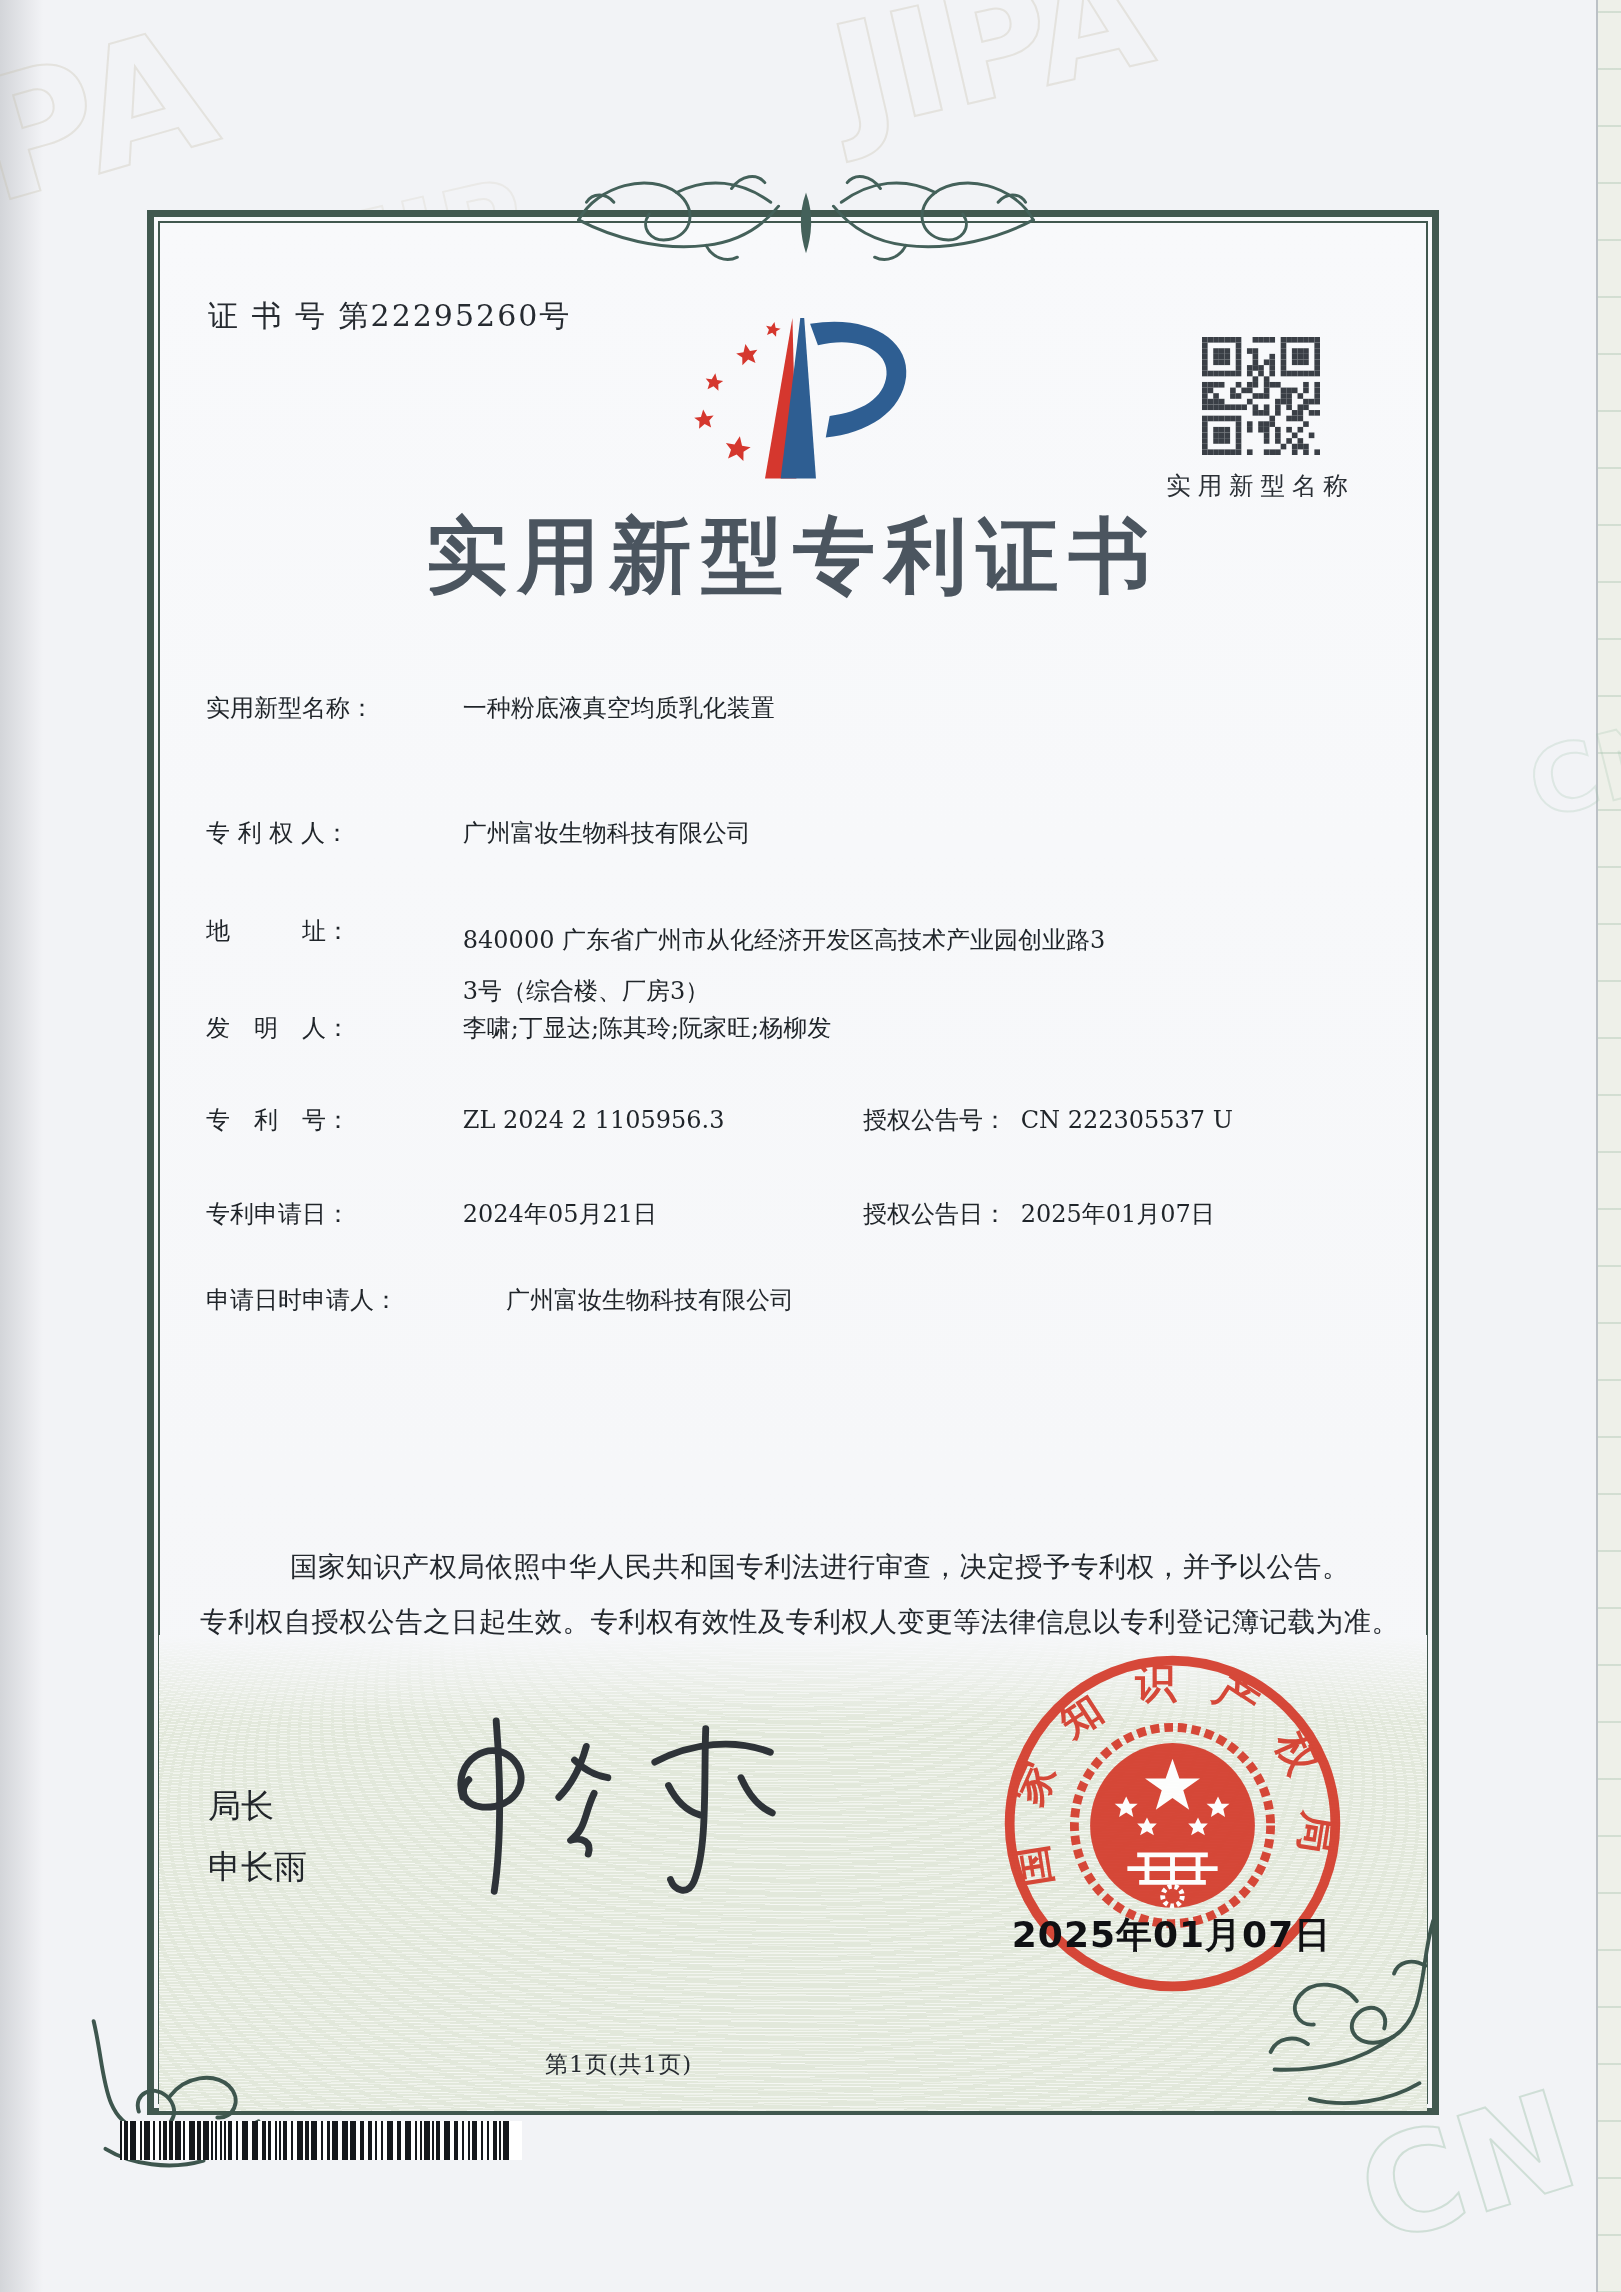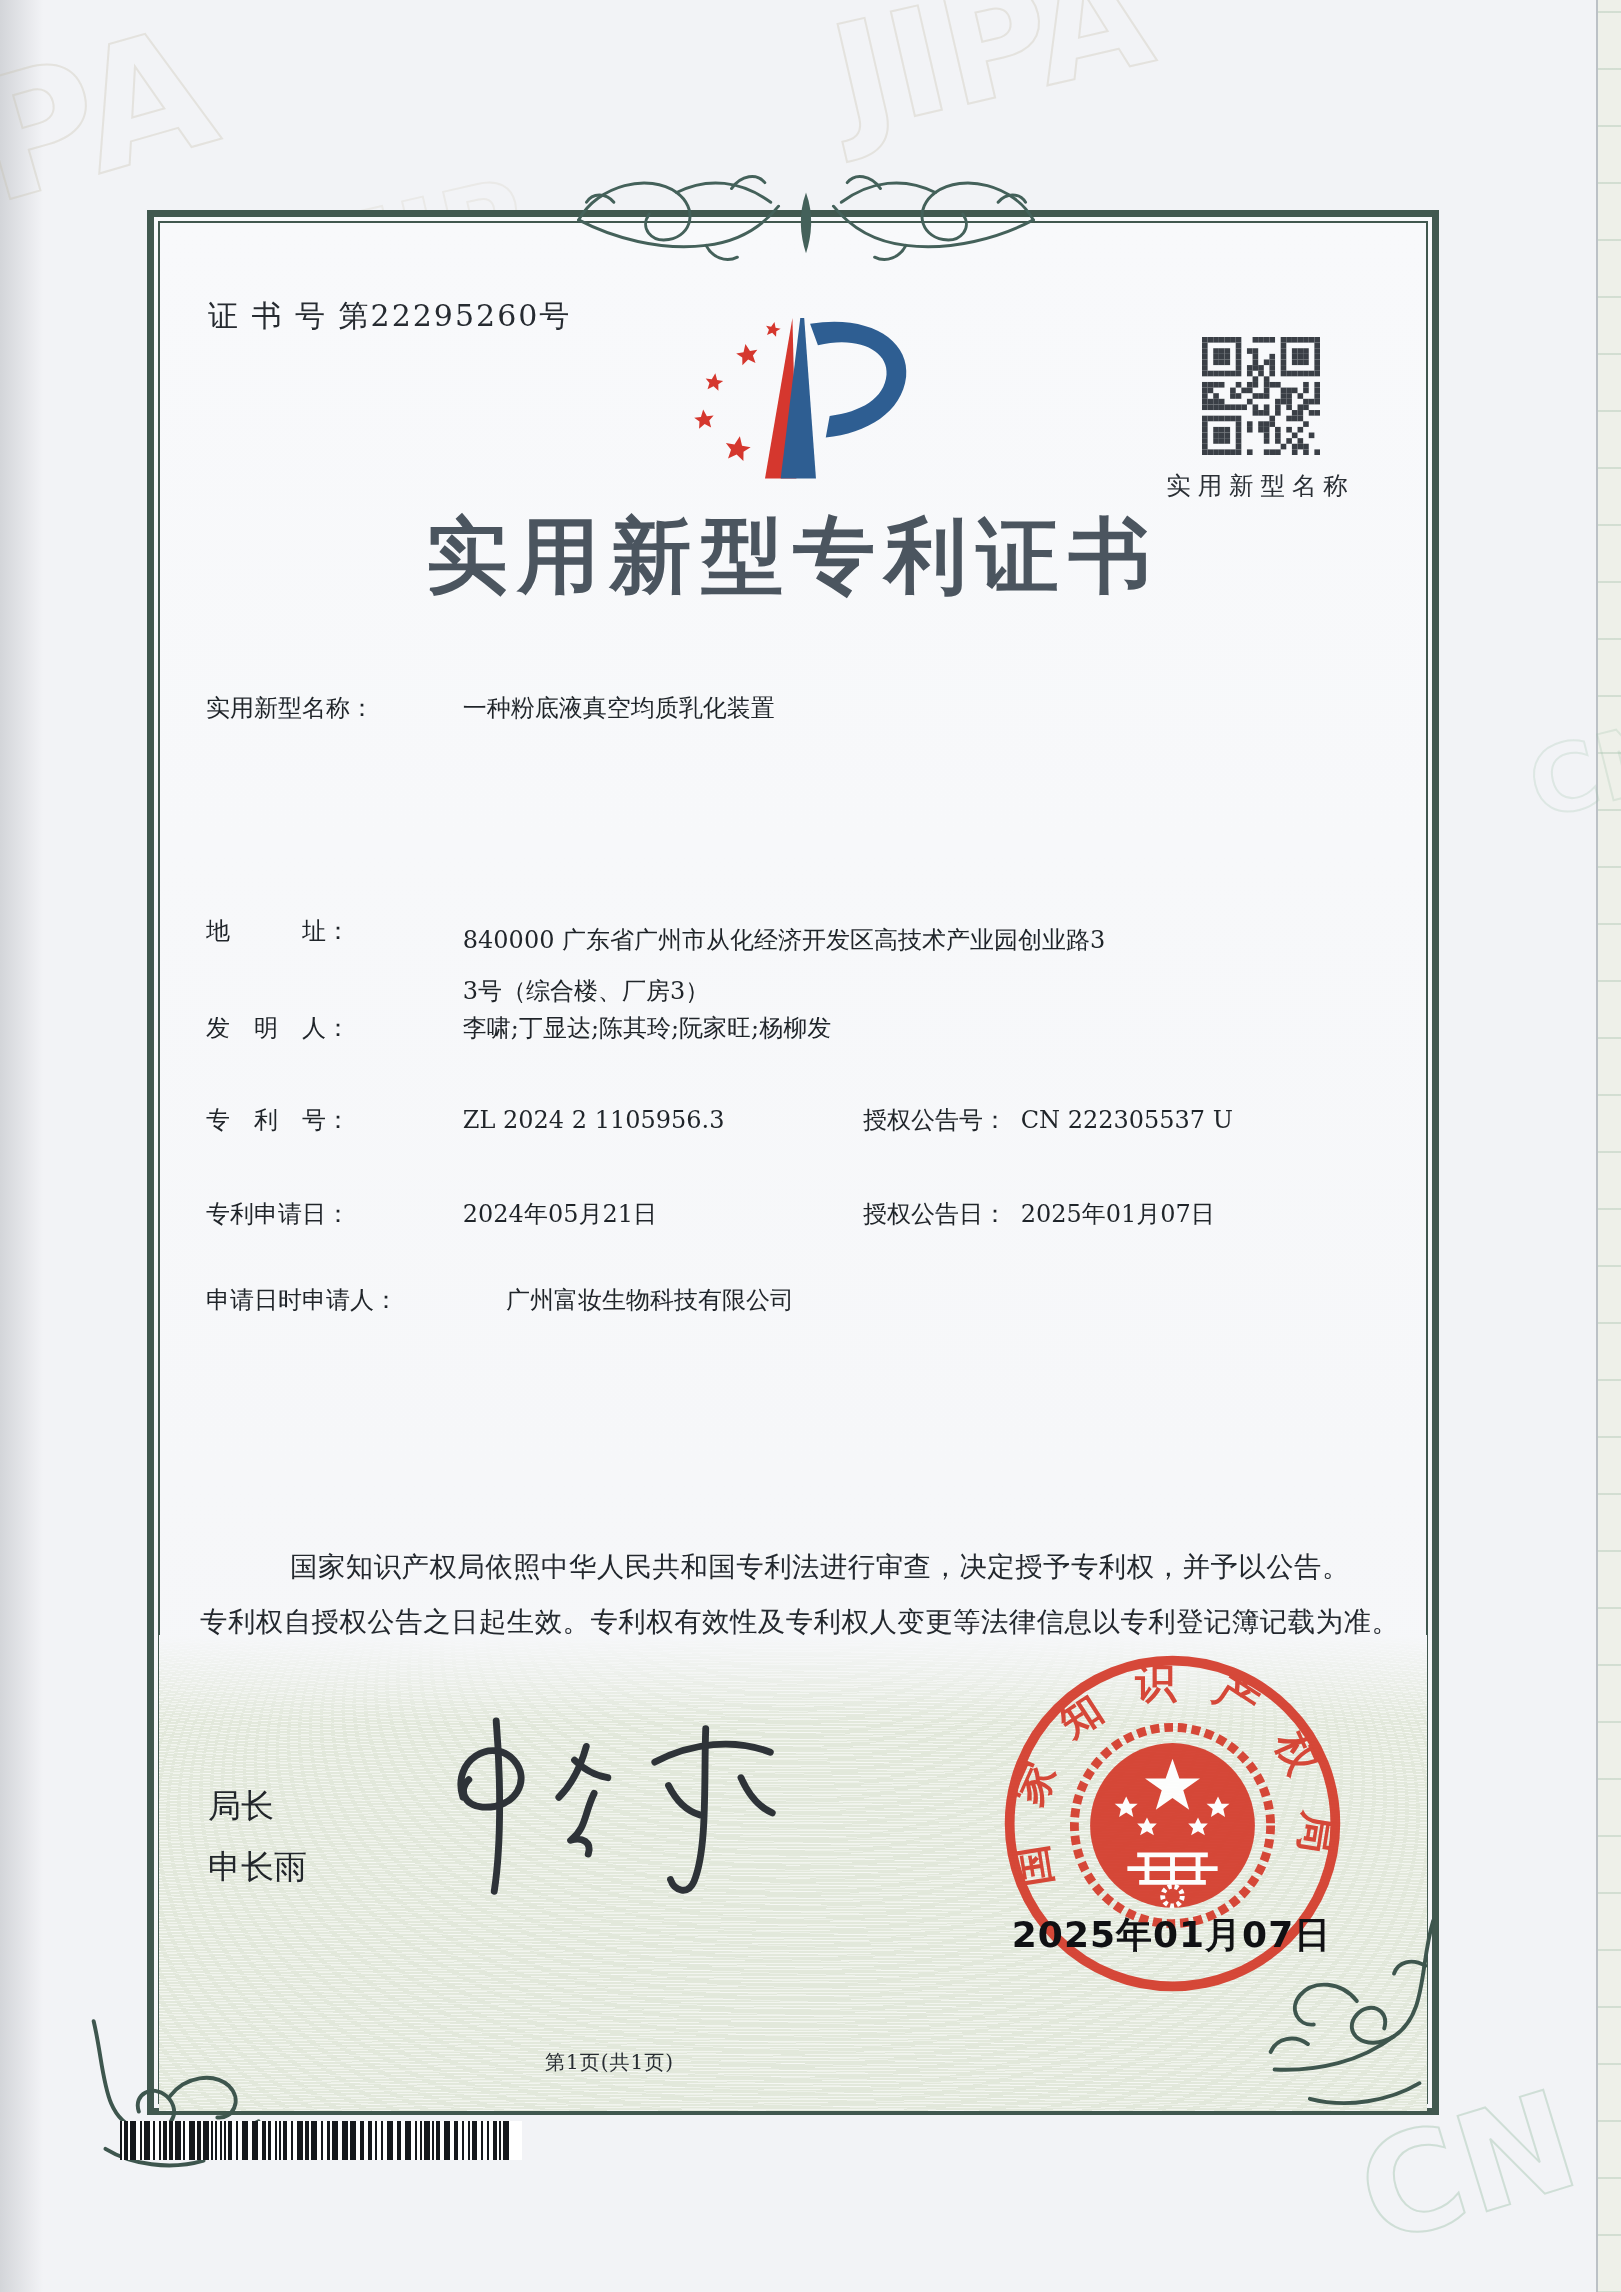--- a/index.html
+++ b/index.html
@@ -45,21 +45,21 @@
   .val{margin-left:11.8px;}
   .addr-val{display:inline-block;vertical-align:top;white-space:normal;width:882px;line-height:51px;margin-left:11.8px;}
   .legal{position:absolute;left:200px;width:1215px;font-size:27.4px;letter-spacing:0.5px;color:#23282e;white-space:nowrap;}
   .director{position:absolute;left:208px;font-size:33px;
     font-family:"DejaVu Sans","Liberation Sans",sans-serif;color:#22262b;}
   .qr-caption{position:absolute;left:1143px;top:469px;width:235px;text-align:center;
     font-size:24.5px;letter-spacing:6.9px;color:#2a2f35;}
   .seal-date{position:absolute;left:1010px;top:1911px;width:323px;text-align:center;
     font-family:"DejaVu Sans","Liberation Sans",sans-serif;
     font-size:36px;font-weight:600;color:#101114;letter-spacing:1px;}
-  .footer{position:absolute;left:545px;top:2049px;font-size:20px;color:#272c32;letter-spacing:1px;}
+  .footer{position:absolute;left:545px;top:2049px;font-size:23px;color:#272c32;letter-spacing:1px;}
   .barcode{position:absolute;left:120px;top:2121px;width:402px;height:39px;background:#fff;
     display:flex;align-items:stretch;}
   .barcode .bar{background:#15181c;height:100%;}
   .barcode .gap{background:transparent;height:100%;}
   svg{display:block;}
   .abs{position:absolute;}
 </style>
 </head>
 <body>
 
@@ -364,20 +364,23 @@
       <rect x="20" y="20" width="1" height="1" fill="#3a3f46"></rect>
     </svg>
   <div class="qr-caption">实用新型名称</div>
 
   <div class="title">实用新型专利证书</div>
 
   <div class="row" style="left:206px;top:692px;">
     <span class="lbl">实用新型名称：</span><span class="val">一种粉底液真空均质乳化装置</span>
   </div>
 
+  <div class="row" style="left:206px;top:817px;">
+    <span class="lbl">专 利 权 人：</span><span class="val">广州富妆生物科技有限公司</span>
+  </div>
 
   <div class="row" style="left:206px;top:915px;">
     <span class="lbl" style="vertical-align:top;">地　　　址：</span><span class="addr-val"><span>840000 广东省广州市从化经济开发区高技术产业园创业路3</span><br><span>3号（综合楼、厂房3）</span></span>
   </div>
 
   <div class="row" style="left:206px;top:1012px;">
     <span class="lbl">发　明　人：</span><span class="val">李啸;丁显达;陈其玲;阮家旺;杨柳发</span>
   </div>
 
   <div class="row" style="left:206px;top:1104px;">

